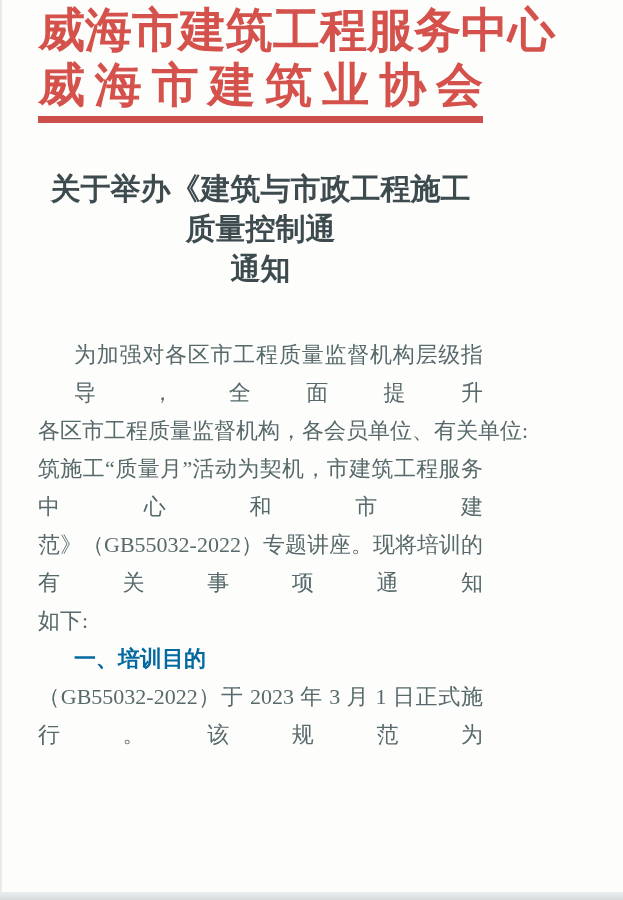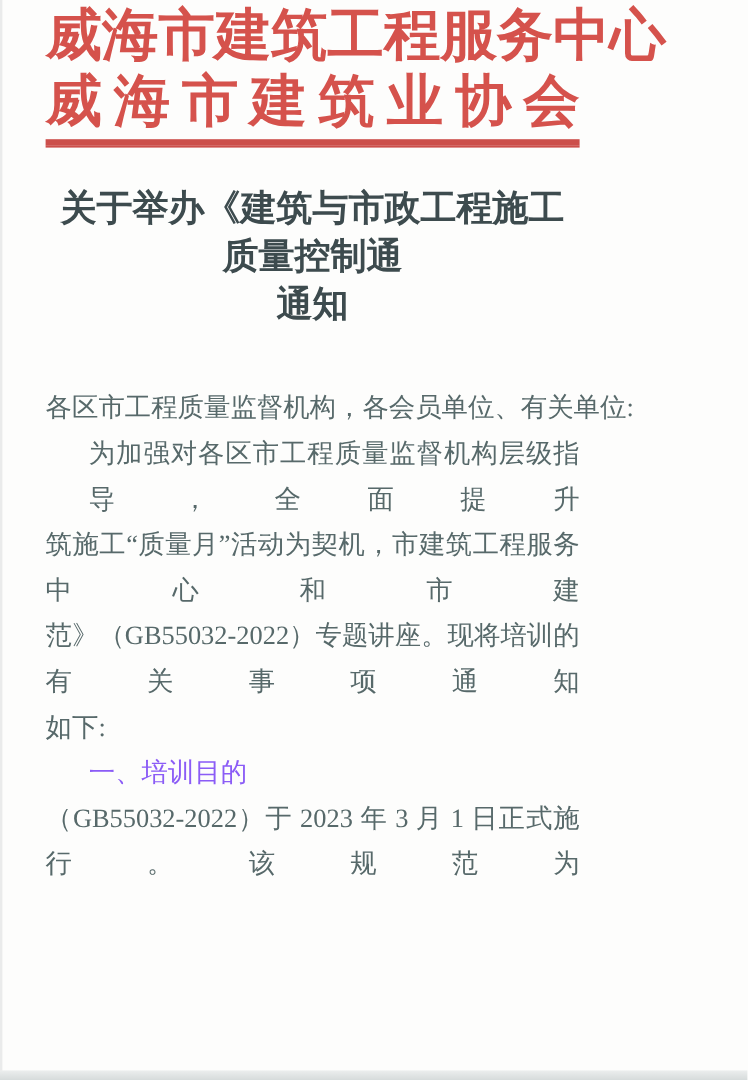--- a/index.html
+++ b/index.html
@@ -28,21 +28,21 @@
     white-space: nowrap;
   }
   .double-rule {
     margin-top: 3px;
     height: 4px;
     border-top: 5px solid #cc4f4b;
     border-bottom: 2px solid #cc4f4b;
   }
   
   .doc-title {
-    margin-top: 31px;
+    margin-top: 46px;
     color: #3d4b4e;
     font-weight: bold;
     font-size: 30px;
     line-height: 40px;
     text-align: center;
   }
   
   .doc-body {
     margin-top: 47px;
     color: #57696a;
@@ -51,22 +51,22 @@
   }
   .bline { white-space: nowrap; }
   .fill {
     white-space: normal;
     text-align: justify;
     text-align-last: justify;
     text-justify: inter-character;
   }
   .indent { padding-left: 36px; }
   .heading {
-    font-weight: normal;
-    color: #8b5cf6;
+    font-weight: bold;
+    color: #0369a1;
   }
   
   .scan-bottom-edge {
     position: absolute;
     left: 0; bottom: 0;
     width: 623px; height: 8px;
     background: linear-gradient(#eceeee, #d6dbdb);
   }
   .scan-left-edge {
     position: absolute;
@@ -85,22 +85,22 @@
     <div class="org-line">威海市建筑业协会</div>
     <div class="double-rule"></div>
   </header>
 
   <h1 class="doc-title">
     <div>关于举办《建筑与市政工程施工质量控制通</div>
     <div>通知</div>
   </h1>
 
   <main class="doc-body">
+    <div class="bline fill indent">为加强对各区市工程质量监督机构层级指导，全面提升</div>
     <div class="bline">各区市工程质量监督机构，各会员单位、有关单位:</div>
-    <div class="bline fill indent">为加强对各区市工程质量监督机构层级指导，全面提升</div>
     <div class="bline fill">筑施工“质量月”活动为契机，市建筑工程服务中心和市建</div>
     <div class="bline fill">范》（GB55032-2022）专题讲座。现将培训的有关事项通知</div>
     <div class="bline">如下:</div>
     <div class="bline heading indent">一、培训目的</div>
     <div class="bline fill">（GB55032-2022）于 2023 年 3 月 1 日正式施行。该规范为</div>
 
   </main>
 
   <div class="scan-left-edge"></div>
   <div class="scan-bottom-edge"></div>

